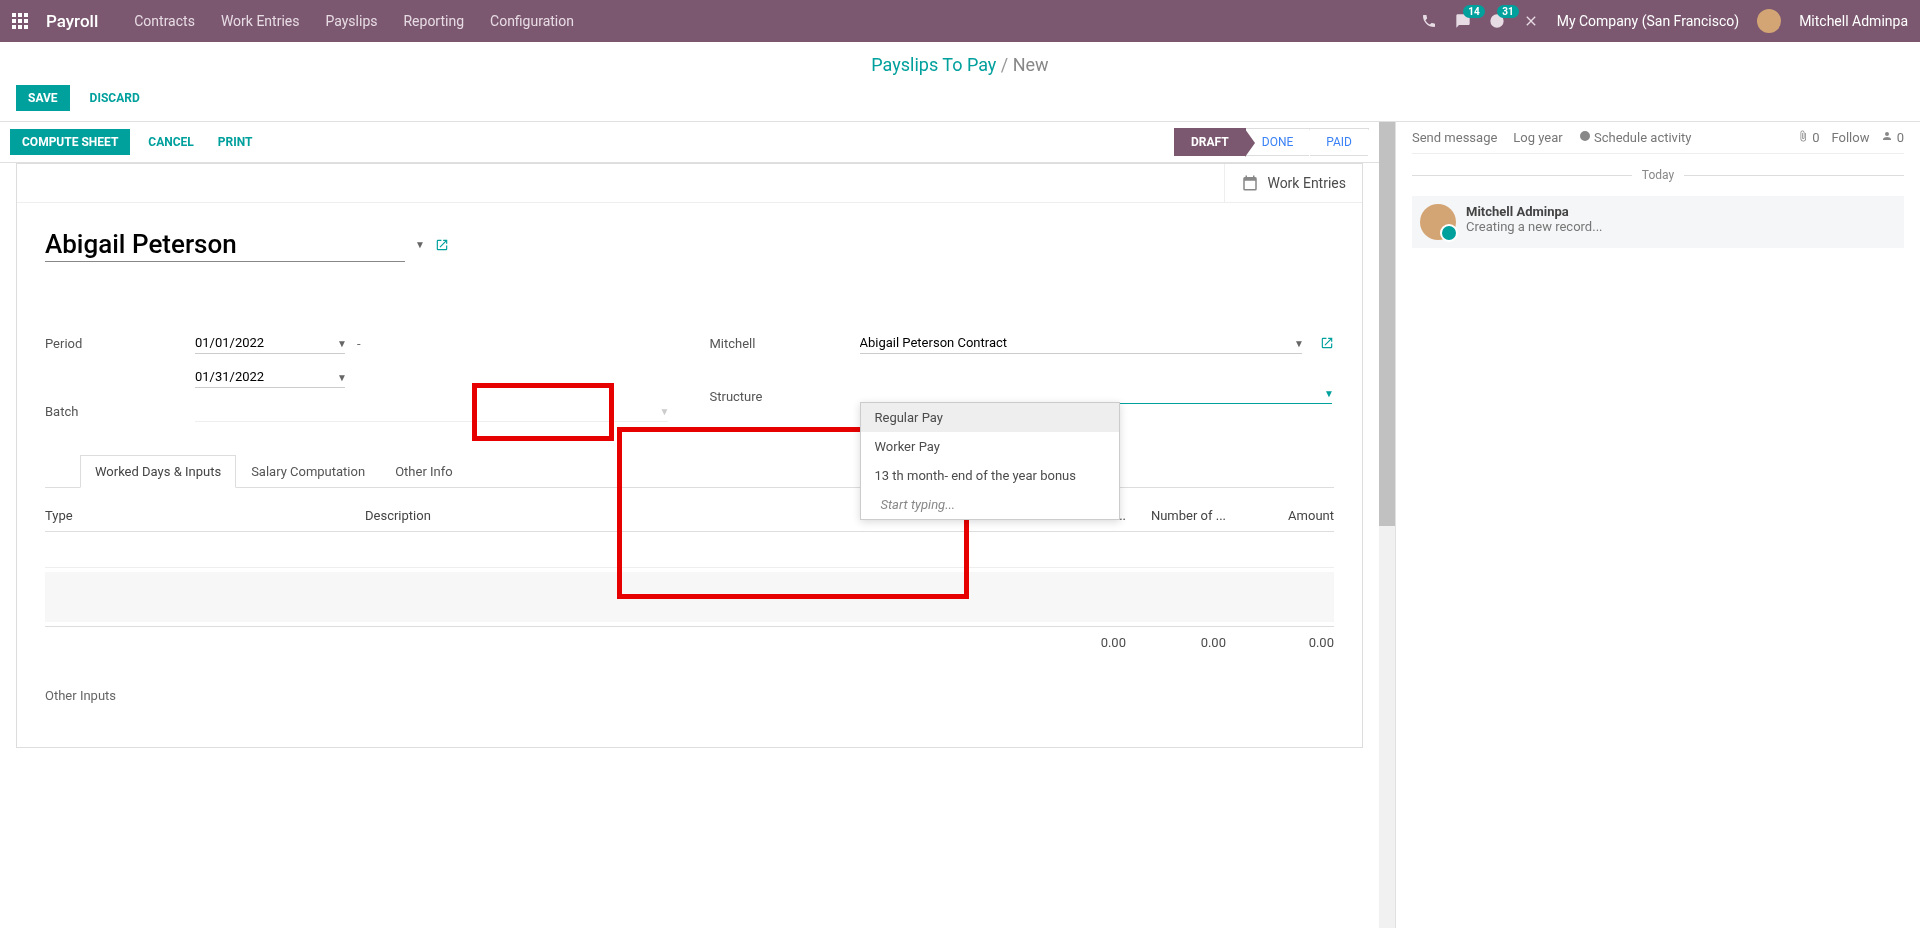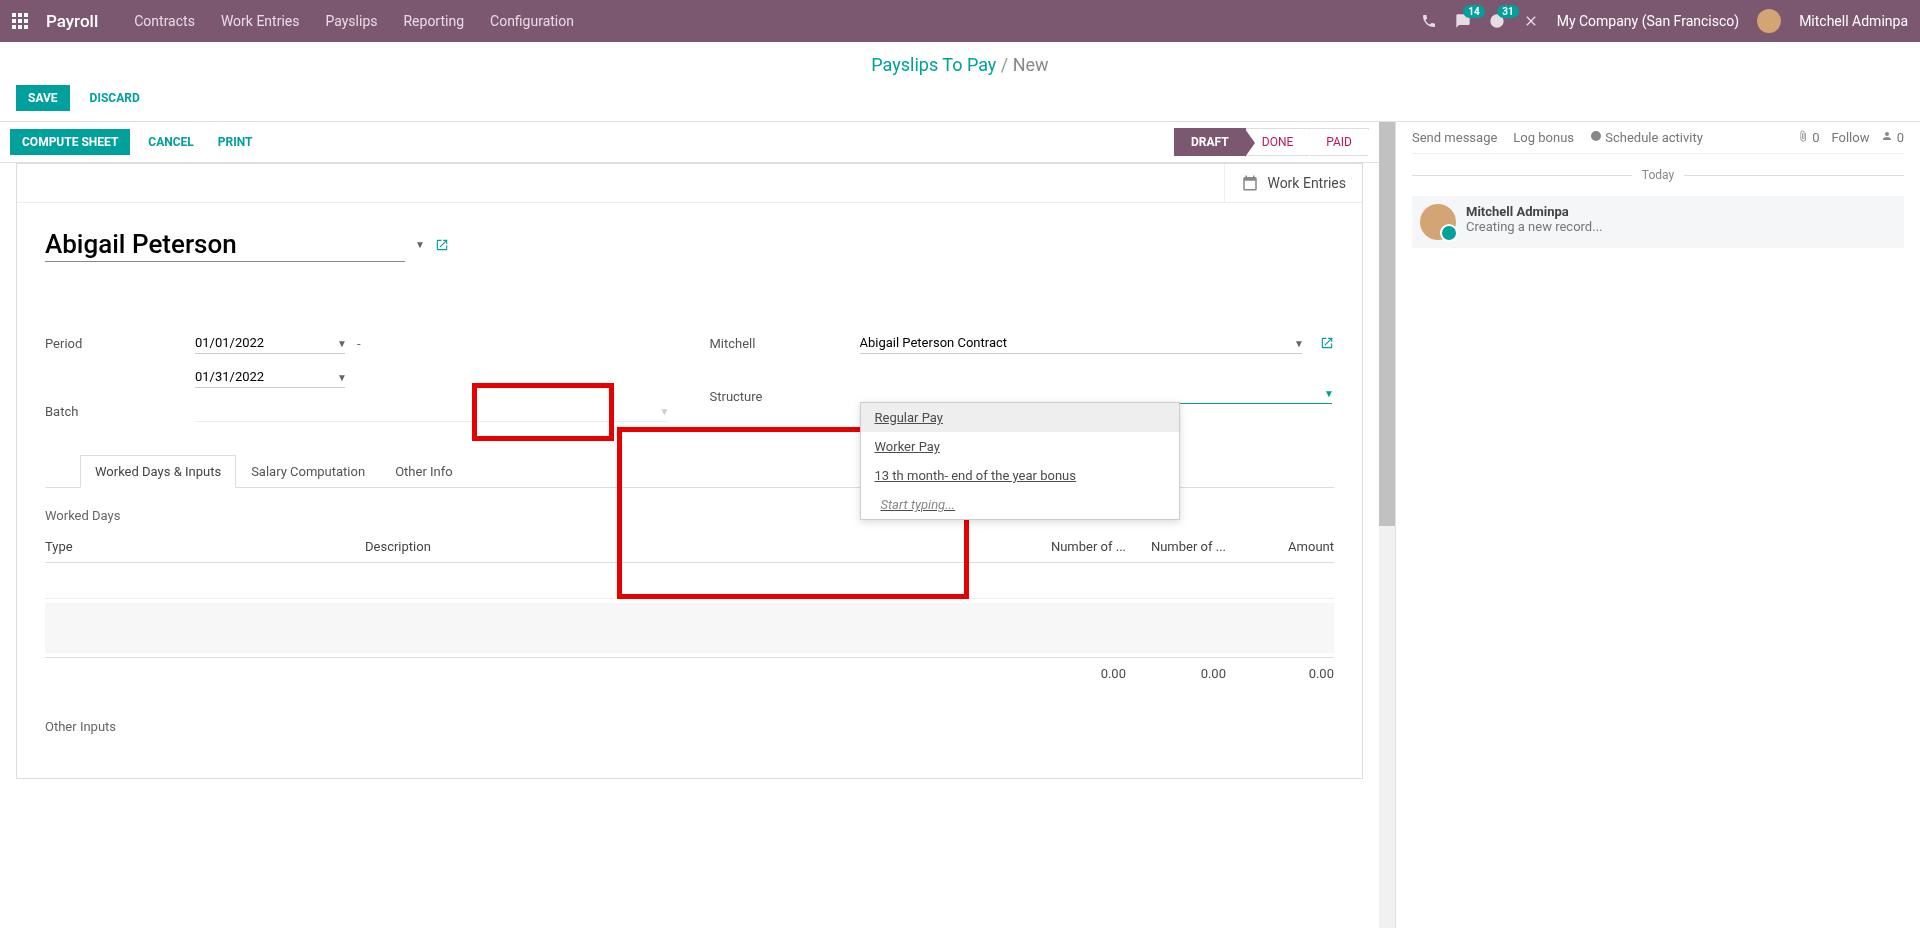--- a/index.html
+++ b/index.html
@@ -34,21 +34,21 @@
 .main-wrap { display: flex; height: calc(100vh - 120px); }
 .form-area { flex: 1; overflow-y: auto; position: relative; }
 .scrollbar-fake { width: 16px; background: #f1f1f1; position: relative; }
 .scrollbar-thumb { background: #c1c1c1; width: 16px; height: 50%; position: absolute; }
 .chatter { width: 525px; border-left: 1px solid #e0e0e0; padding: 8px 16px; }
 
 
 .statusbar { display: flex; align-items: center; padding: 6px 10px; border-bottom: 1px solid #e0e0e0; }
 .statusbar .btn-primary { margin-right: 6px; }
 .statusbar-stages { margin-left: auto; display: flex; padding-left: 12px; }
-.stage { padding: 6px 16px; font-size: 12px; color: #be185d; position: relative; background: #fff; border: 1px solid #ddd; border-left: none; }
+.stage { padding: 6px 16px; font-size: 12px; color: #3b82f6; position: relative; background: #fff; border: 1px solid #ddd; border-left: none; }
 .stage:first-child { border-left: 1px solid #ddd; }
 .stage.active { background: #7b5870; color: #fff; font-weight: bold; border-color: #7b5870; }
 .stage.active:after { content:''; position:absolute; right:-10px; top:0; border-left:10px solid #7b5870; border-top:14px solid transparent; border-bottom:14px solid transparent; z-index:2; }
 .stage:not(.active):after { content:''; position:absolute; right:-10px; top:0; border-left:10px solid #fff; border-top:14px solid transparent; border-bottom:14px solid transparent; z-index:2; }
 
 
 .sheet { background: #fff; margin: 0 16px 16px; border: 1px solid #ddd; position: relative; }
 .btn-box { display: flex; justify-content: flex-end; border-bottom: 1px solid #eee; }
 .stat-btn { padding: 10px 16px; border-left: 1px solid #eee; display: flex; align-items: center; gap: 8px; font-size: 14px; color: #4c4c4c; cursor: pointer; }
 .sheet-body { padding: 24px 28px; }
@@ -60,21 +60,21 @@
 .form-grid { display: flex; gap: 40px; margin-top: 70px; }
 .col { flex: 1; }
 .field-row { display: flex; align-items: center; margin-bottom: 12px; }
 .field-label { width: 150px; font-size: 13px; color: #555; }
 .field-input { flex: 1; border: none; border-bottom: 1px solid #ccc; padding: 3px 0; font-size: 13px; outline: none; background: transparent; width: 160px; }
 .field-wrap { position: relative; display: flex; align-items: center; gap: 6px; }
 .caret-d { font-size: 10px; color: #666; margin-left: -14px; cursor: pointer; }
 .dash { margin: 0 4px; color: #666; }
 
 
-.dropdown { position: absolute; top: 20px; left: 0; width: 320px; background: #fff; border: 1px solid #ccc; box-shadow: 0 2px 8px rgba(0,0,0,0.15); z-index: 10; text-decoration: underline; }
+.dropdown { position: absolute; top: 20px; left: 0; width: 260px; background: #fff; border: 1px solid #ccc; box-shadow: 0 2px 8px rgba(0,0,0,0.15); z-index: 10; }
 .dropdown-opt { padding: 7px 14px; font-size: 13px; cursor: pointer; }
 .dropdown-opt:hover, .dropdown-opt.hover { background: #eee; }
 .dropdown-footer { padding: 7px 20px; font-style: italic; color: #888; }
 
 
 .highlight-box { position: absolute; border: 5px solid #e60000; pointer-events: none; }
 
 
 .tabs { display: flex; border-bottom: 1px solid #ddd; margin-top: 20px; padding-left: 35px; }
 .tab { padding: 8px 14px; border: 1px solid transparent; font-size: 13px; cursor: pointer; color: #555; position: relative; top: 1px; }
@@ -265,21 +265,20 @@
         <div class="highlight-box" style="left:455px; top:180px; width:142px; height:58px;"></div>
         <div class="highlight-box" style="left:600px; top:224px; width:352px; height:172px;"></div>
 
         <div class="tabs">
           <div class="tab active">Worked Days &amp; Inputs</div>
           <div class="tab">Salary Computation</div>
           <div class="tab">Other Info</div>
         </div>
 
         <div class="tab-content">
-          <div class="section-title">Worked Days</div>
           <div class="grid-table">
             <div class="grid-header">
               <div class="col-type">Type</div>
               <div class="col-desc">Description</div>
               <div class="col-num">Number of ...</div>
               <div class="col-num">Number of ...</div>
               <div class="col-amt">Amount</div>
             </div>
             <div class="grid-body-row"></div>
             <div class="spacer-row"></div>
@@ -297,21 +296,21 @@
     </div>
   </div>
 
   <div class="scrollbar-fake">
     <div class="scrollbar-thumb"></div>
   </div>
 
   <div class="chatter">
     <div class="chatter-top">
       <span>Send message</span>
-      <span>Log bonus</span>
+      <span>Log year</span>
       <span>
         <svg width="12" height="12" viewBox="0 0 24 24" fill="#888" style="display:inline">
             <path d="M12 2a10 10 0 100 20 10 10 0 000-20zm1 11h5v-2h-4V6h-2v7h1z"></path>
           </svg>
         <span>Schedule activity</span>
       </span>
       <div class="chatter-top-right">
         <span>
           <svg width="12" height="12" viewBox="0 0 24 24" fill="#888" style="display:inline">
               <path d="M16.5 6v11.5a4 4 0 01-8 0V5a2.5 2.5 0 015 0v10.5a1 1 0 01-2 0V6H10v9.5a2.5 2.5 0 005 0V5a4 4 0 00-8 0v12.5a5.5 5.5 0 0011 0V6h-1.5z"></path>

